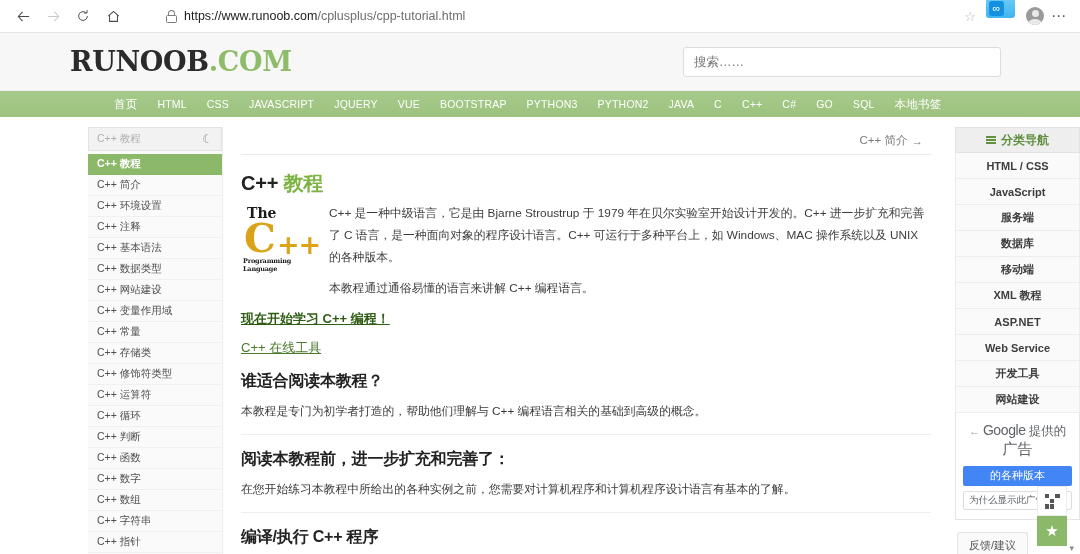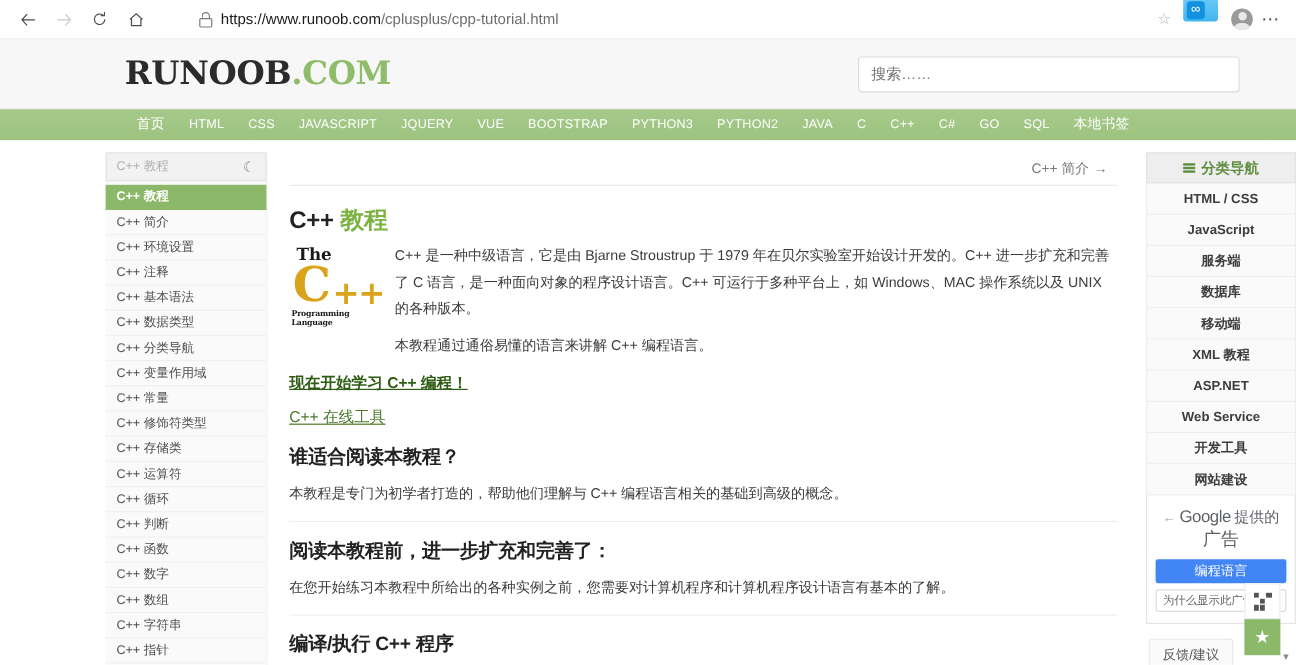--- a/index.html
+++ b/index.html
@@ -100,32 +100,32 @@
   .page {
     height: 525px;
     background: #ffffff;
     position: relative;
     overflow: hidden;
   }
   .site-header {
     height: 58px;
     background: #f7f7f7;
     display: flex; align-items: center;
-    padding: 0 0 0 104px;
+    padding: 0 0 0 70px;
     border-bottom: 1px solid #eee;
   }
   .logo {
     font-family: "DejaVu Serif", "Liberation Serif", serif;
     font-size: 27px;
     font-weight: bold;
     letter-spacing: -0.3px;
   }
   .logo .a { color: #2b2b2b; }
   .logo .b { color: #8fbc6a; }
-  .search-wrap { margin-left: auto; margin-right: 47px; text-decoration: underline; }
+  .search-wrap { margin-left: auto; margin-right: 79px; text-decoration: underline; }
   .search-input {
     width: 318px; height: 30px;
     border: 1px solid #dcdcdc;
     border-radius: 3px;
     background: #fff;
     padding: 0 10px;
     font-size: 12.5px;
     color: #aaa;
     font-family: "Liberation Sans", sans-serif;
     outline: none;
@@ -481,25 +481,25 @@
       <div class="ls-search">
         <span class="ph">C++ 教程</span>
         <span class="moon">☾</span>
       </div>
       <div class="ls-item active">C++ 教程</div>
       <div class="ls-item">C++ 简介</div>
       <div class="ls-item">C++ 环境设置</div>
       <div class="ls-item">C++ 注释</div>
       <div class="ls-item">C++ 基本语法</div>
       <div class="ls-item">C++ 数据类型</div>
-      <div class="ls-item">C++ 分类导航</div>
+      <div class="ls-item">C++ 网站建设</div>
       <div class="ls-item">C++ 变量作用域</div>
       <div class="ls-item">C++ 常量</div>
+      <div class="ls-item">C++ 存储类</div>
       <div class="ls-item">C++ 修饰符类型</div>
-      <div class="ls-item">C++ 存储类</div>
       <div class="ls-item">C++ 运算符</div>
       <div class="ls-item">C++ 循环</div>
       <div class="ls-item">C++ 判断</div>
       <div class="ls-item">C++ 函数</div>
       <div class="ls-item">C++ 数字</div>
       <div class="ls-item">C++ 数组</div>
       <div class="ls-item">C++ 字符串</div>
       <div class="ls-item">C++ 指针</div>
       <div class="ls-item">C++ 引用</div>
     </div>
@@ -567,21 +567,21 @@
       <div class="rs-item">开发工具</div>
       <div class="rs-item">网站建设</div>
 
       <div class="ad-body">
         <div class="ad-line1">
           <span class="arrow">←</span>
           <span class="goog">Google</span>
           <span>提供的</span>
         </div>
         <div class="ad-line2">广告</div>
-        <div class="ad-btn">编程语言</div>
+        <div class="ad-btn">的各种版本</div>
         <div class="ad-why">
           <span>为什么显示此广告？</span>
           <span>▷</span>
         </div>
       </div>
     </div>
   </div>
 
   <div class="float-col">
     <div class="float-btn qr">

